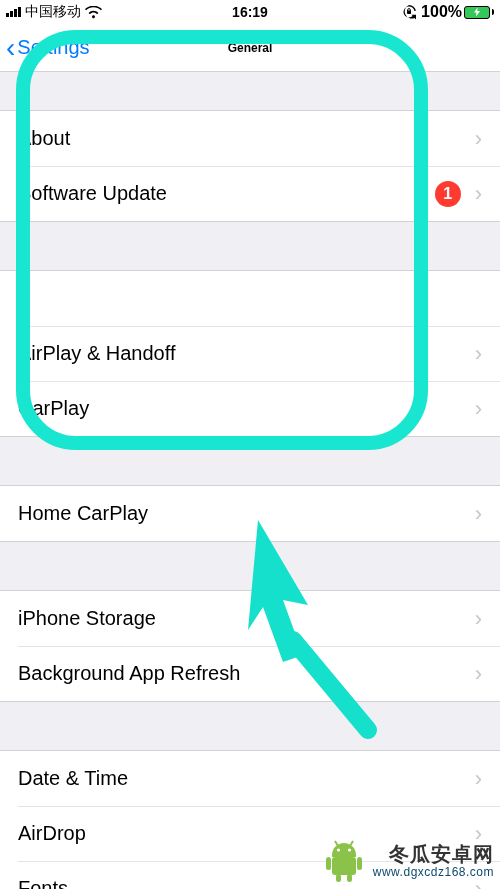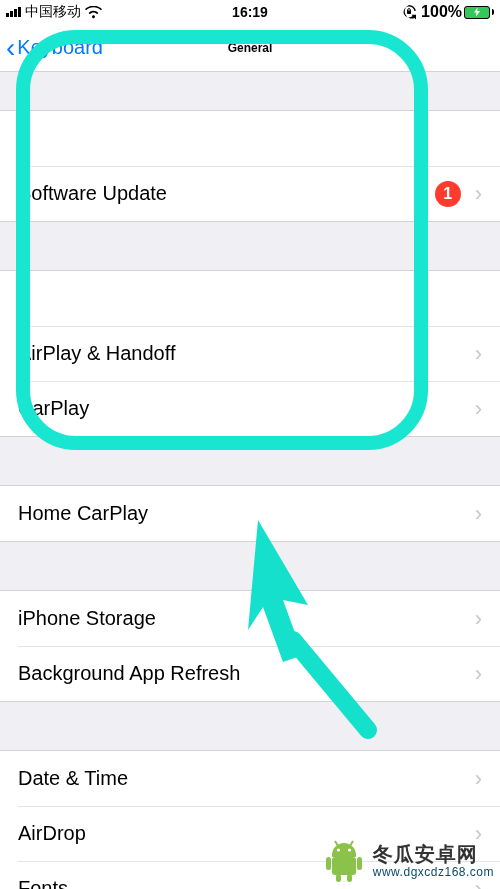--- a/index.html
+++ b/index.html
@@ -31,21 +31,21 @@
   .cell + .cell::before { content: ""; position: absolute; top: 0; left: 18px; right: 0; height: 1px; background: #e3e3e8; }
   .cell-label { flex: 1; }
   .chevron { color: #c7c7cc; font-size: 22px; font-weight: 400; line-height: 1; }
   .badge { min-width: 26px; height: 26px; border-radius: 13px; background: #ff3b30; color: #fff; display: flex; align-items: center; justify-content: center; font-size: 16px; font-weight: 600; margin-right: 14px; padding: 0 6px; }
   .group { border-top: 1px solid #d1d1d6; border-bottom: 1px solid #d1d1d6; }
   
   .highlight-rect { position: absolute; left: 16px; top: 30px; width: 412px; height: 420px; border: 14px solid #19e6d0; border-radius: 60px; pointer-events: none; z-index: 5; }
   
   .cursor-arrow { position: absolute; left: 248px; top: 520px; z-index: 6; pointer-events: none; }
   
-  .watermark { position: absolute; right: 0; bottom: 6px; display: flex; align-items: center; gap: 10px; z-index: 7; padding-right: 6px; }
+  .watermark { position: absolute; right: 0; bottom: 6px; display: flex; align-items: center; gap: 10px; z-index: 7; padding-right: 6px; text-align: right; }
   .wm-icon { width: 38px; height: 44px; }
   .wm-text { display: flex; flex-direction: column; line-height: 1.15; letter-spacing: 1px; }
   .wm-line1 { font-size: 20px; font-weight: 700; color: #333; }
   .wm-line2 { font-size: 12px; color: #0c4a6e; letter-spacing: 0.5px; }
 </style>
 </head>
 <body>
 
 <div class="screen">
 
@@ -77,28 +77,29 @@
         <span class="battery-pct">100%</span>
         <span class="battery-body"></span>
         <span class="battery-cap"></span>
       </span>
     </div>
   </div>
 
   <div class="nav-bar">
     <div class="back-btn">
       <span class="back-chevron">‹</span>
-      <span>Keyboard</span>
+      <span>Settings</span>
     </div>
     <div class="nav-title">General</div>
   </div>
 
   <div class="group-gap"></div>
   <div class="group">
     <div class="cell">
+      <span class="cell-label">About</span>
       <span class="chevron">›</span>
     </div>
     <div class="cell">
       <span class="cell-label">Software Update</span>
       <span class="badge">1</span>
       <span class="chevron">›</span>
     </div>
   </div>
 
   <div class="group-gap-lg"></div>

